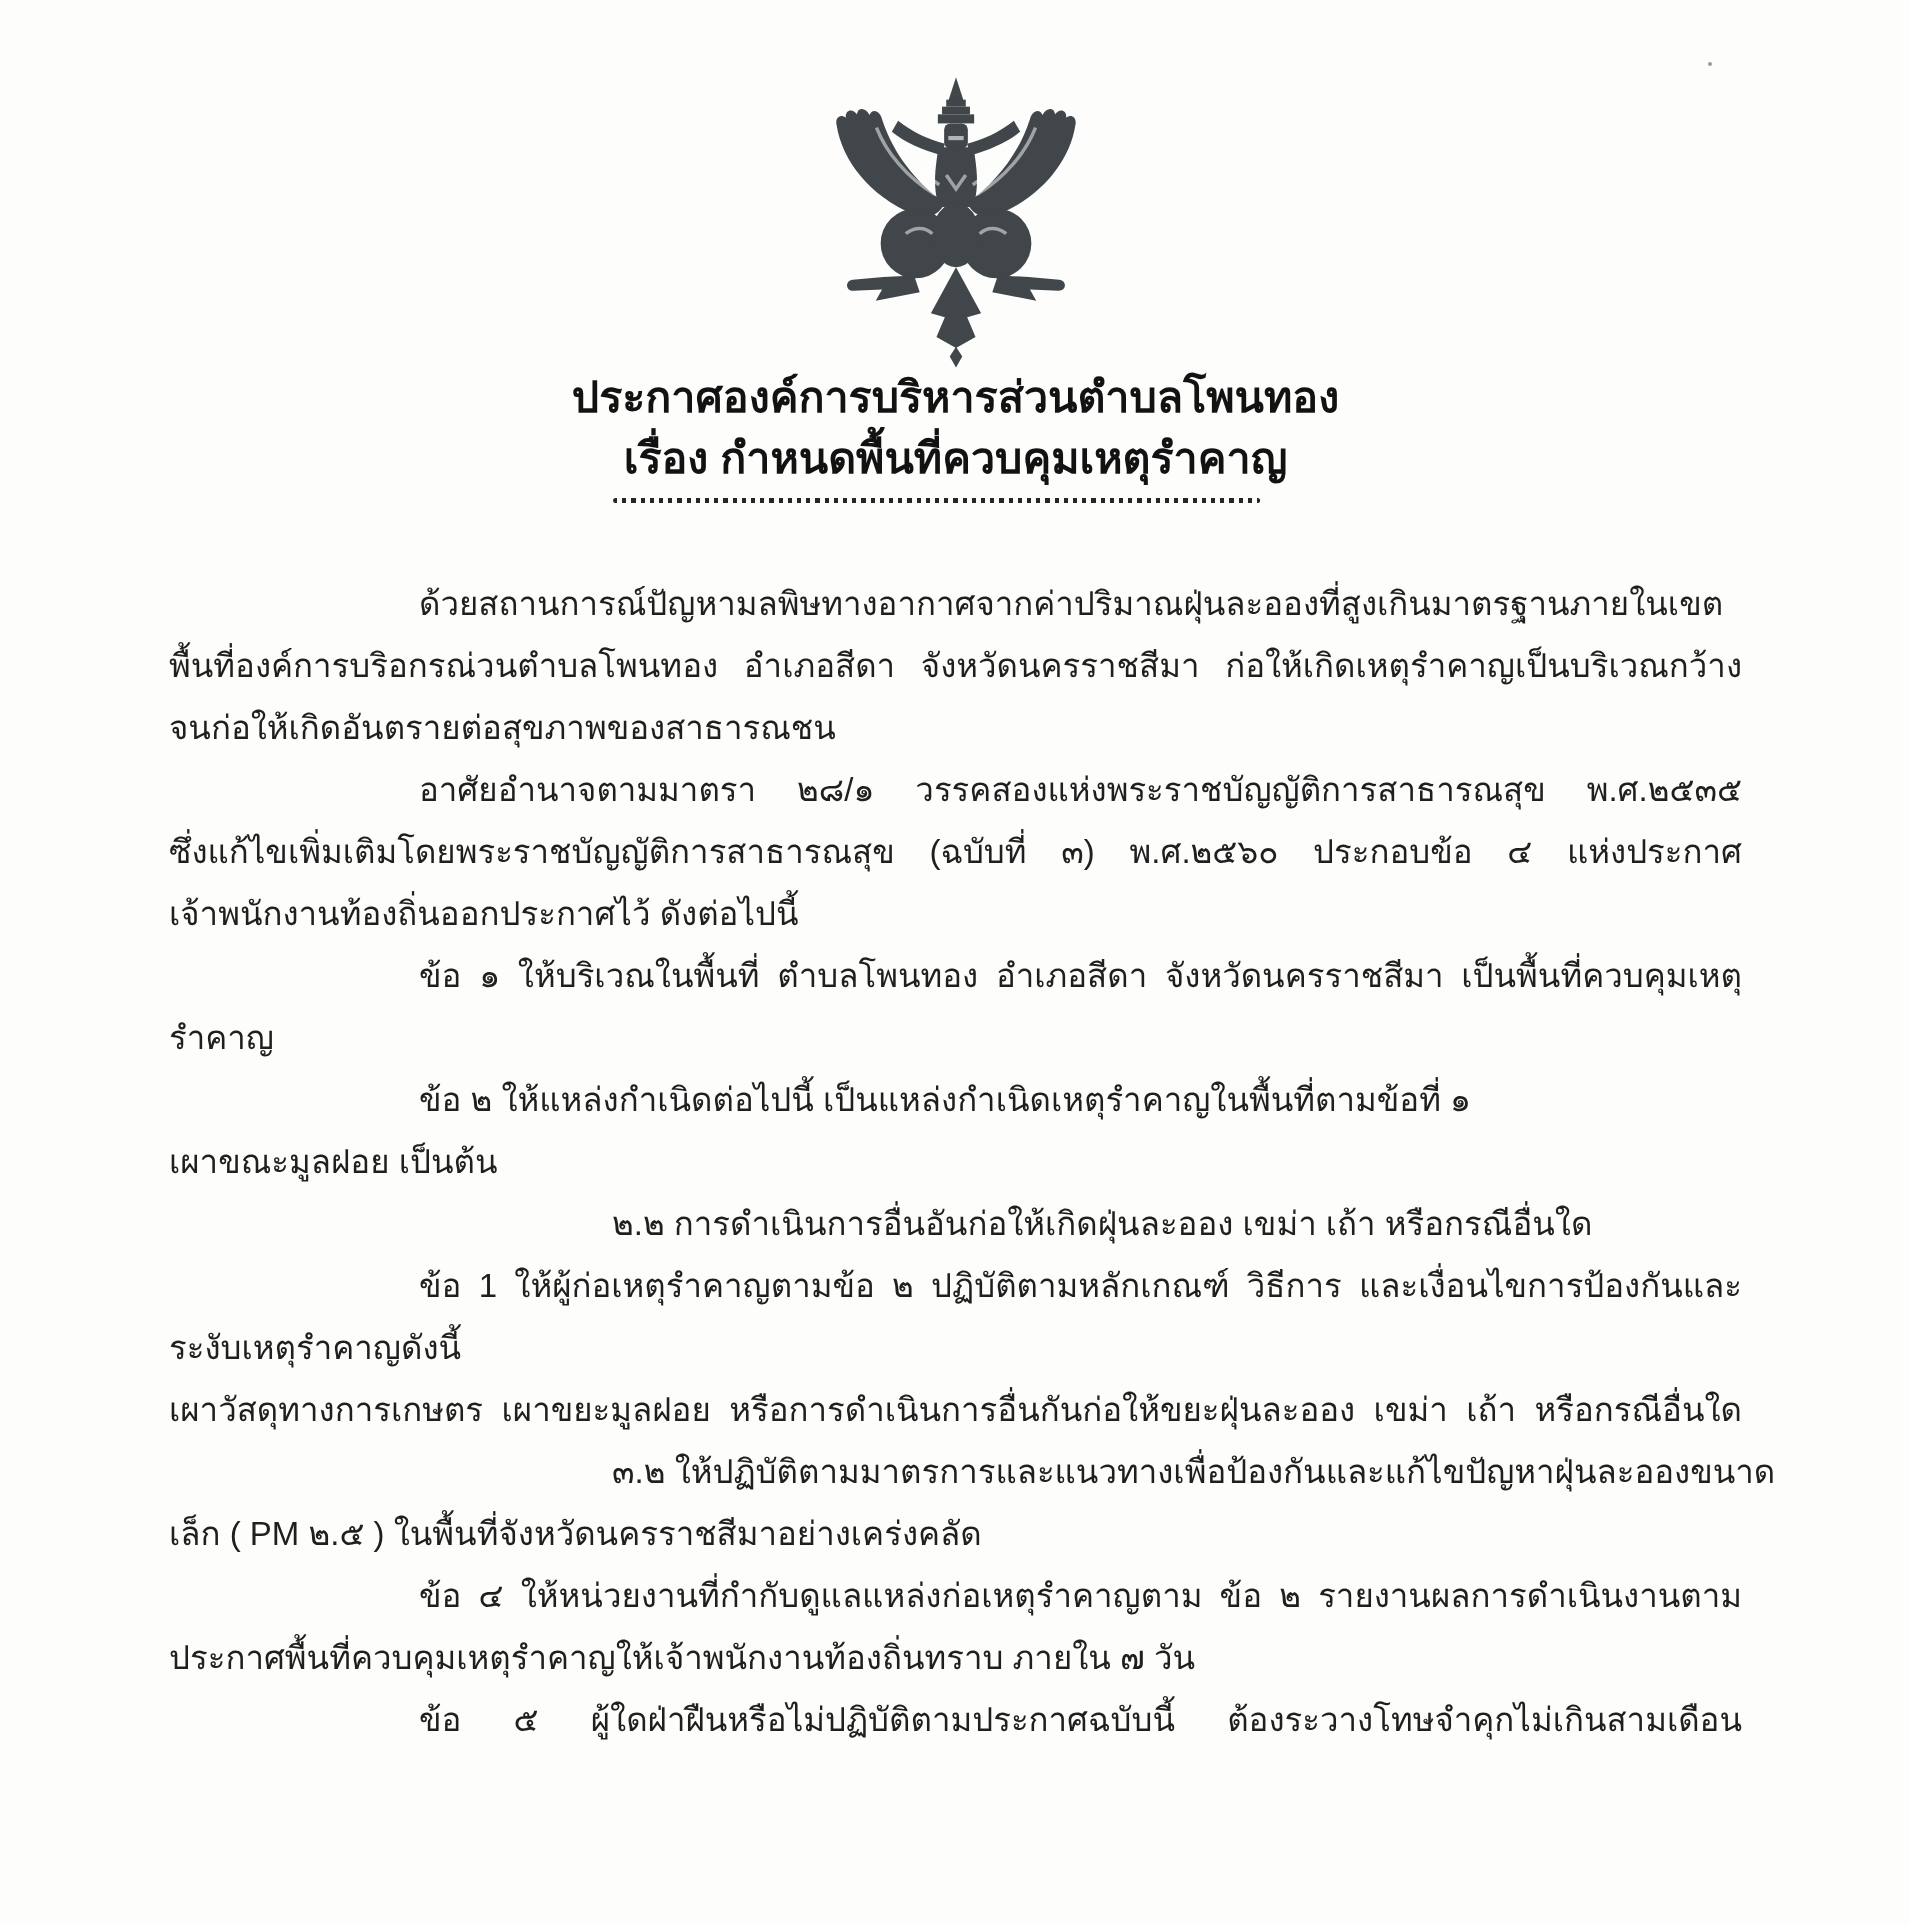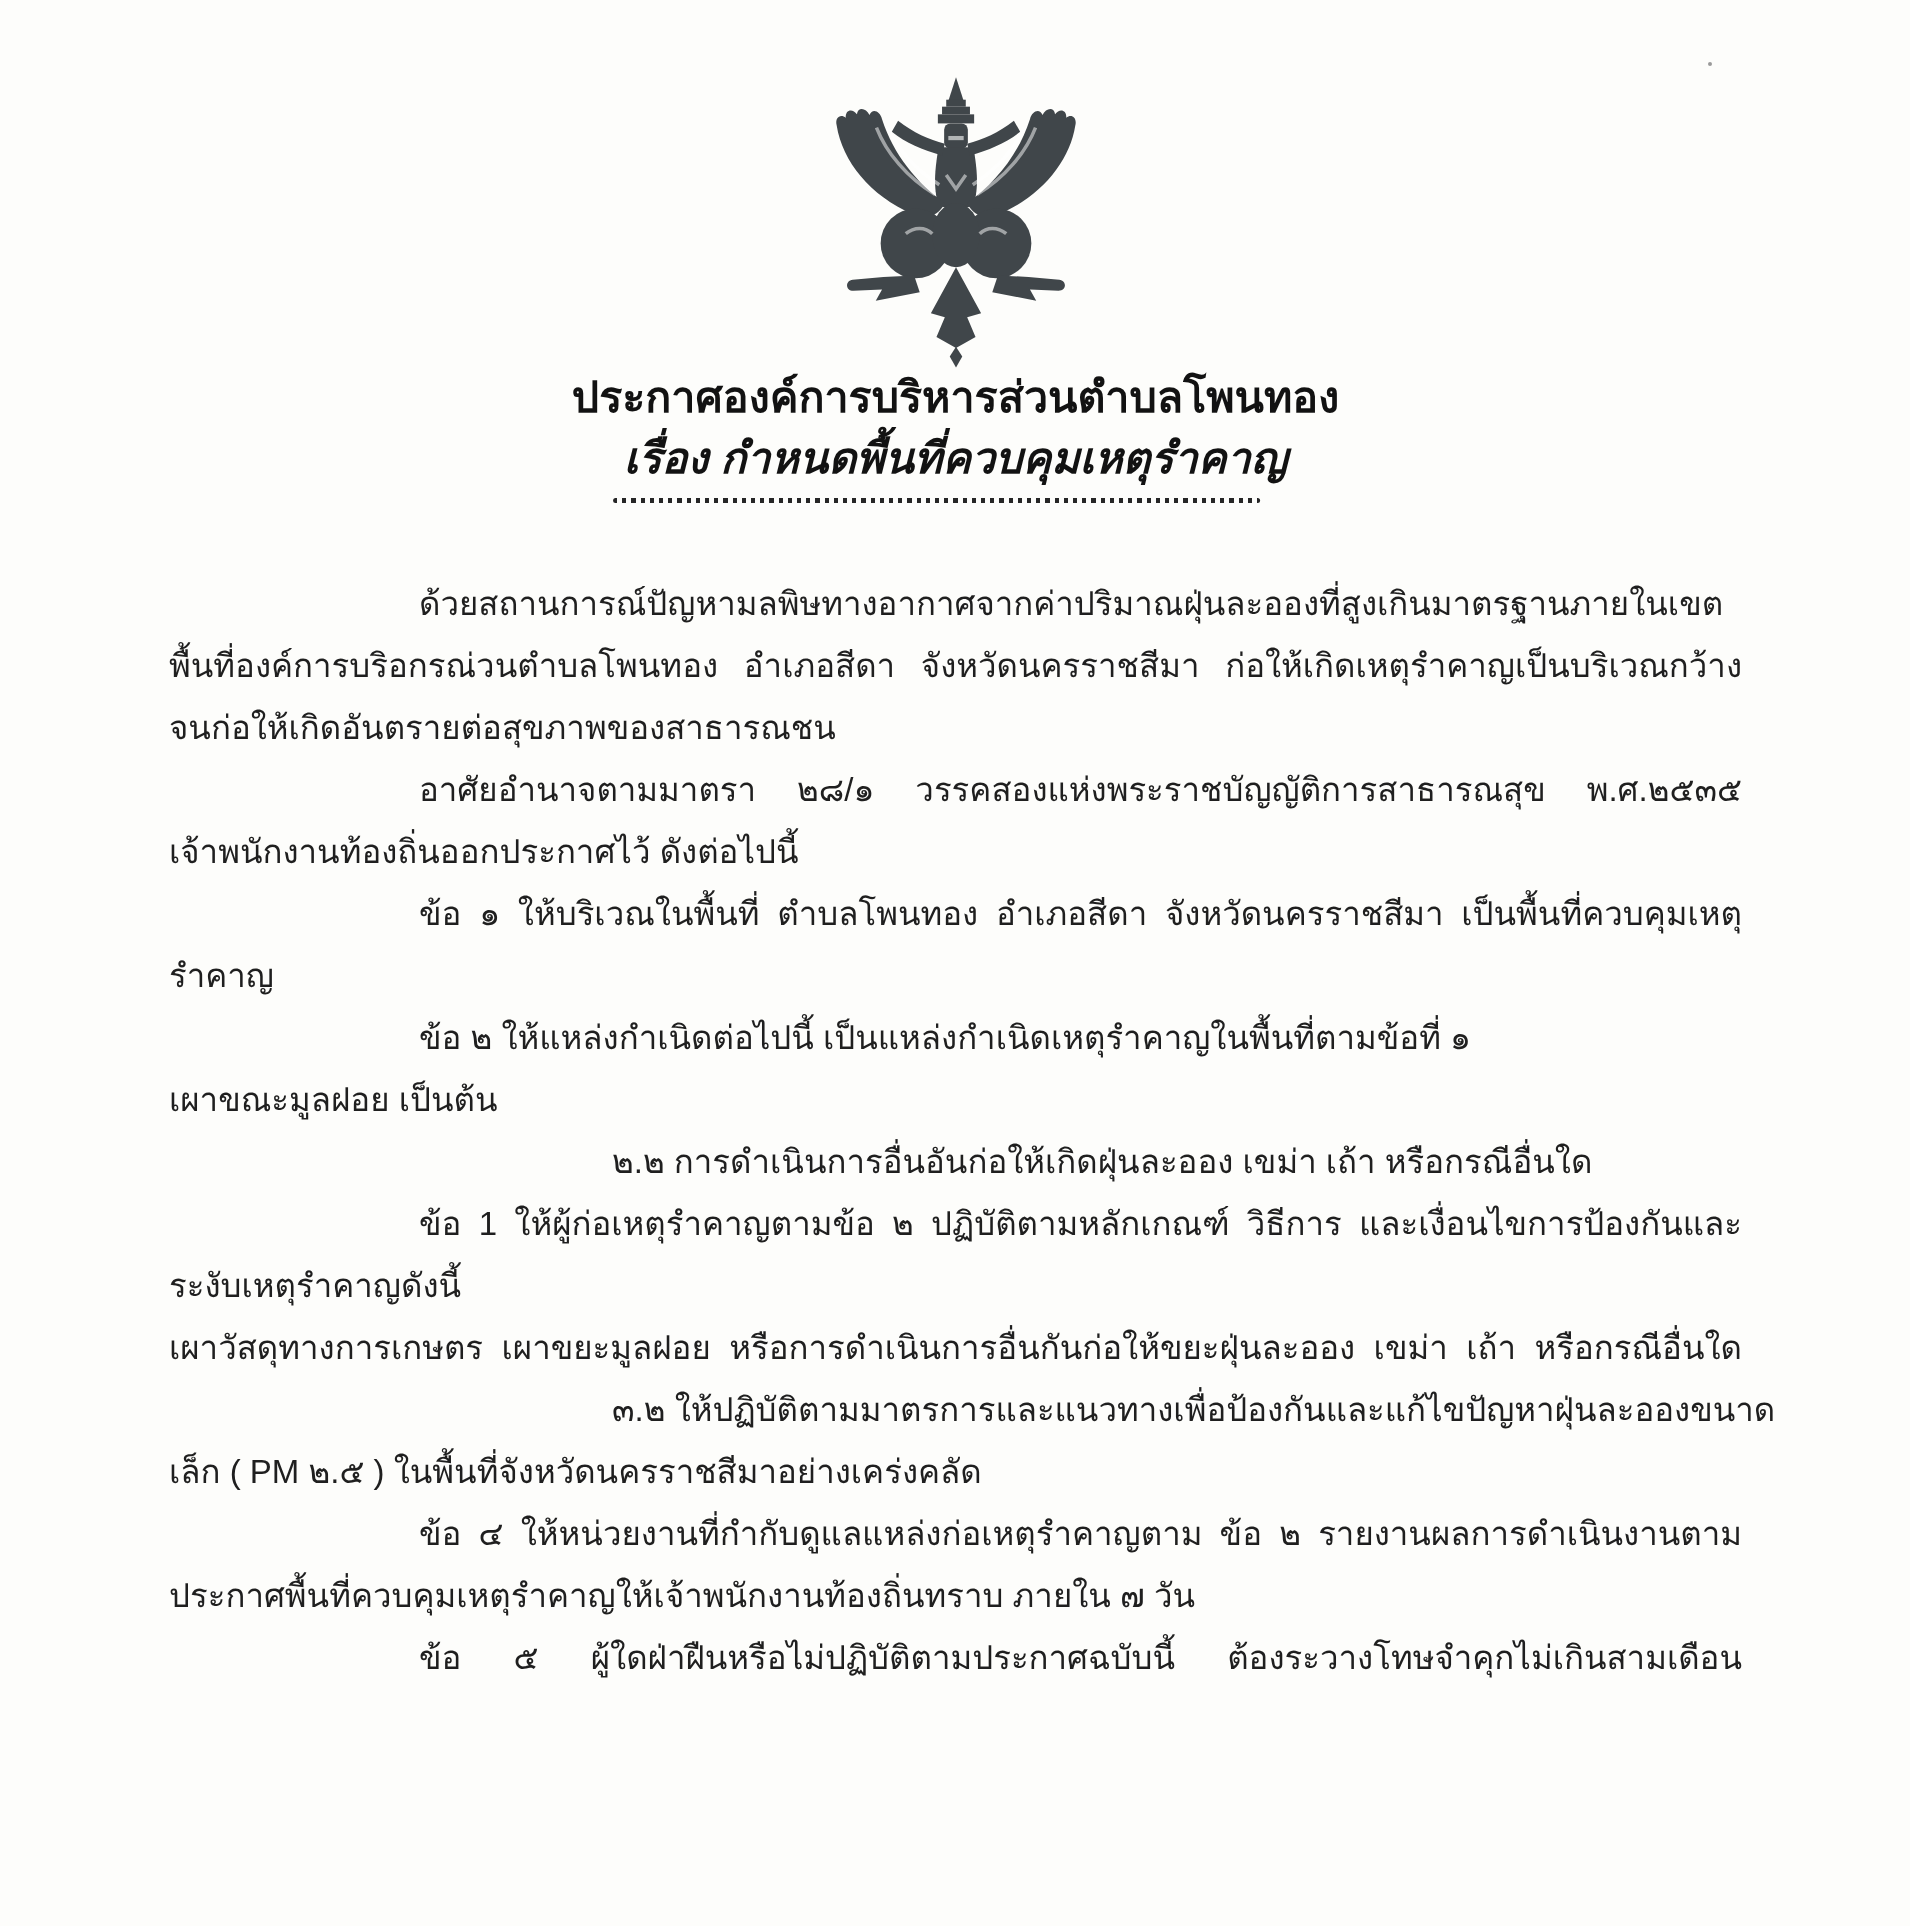--- a/index.html
+++ b/index.html
@@ -17,21 +17,21 @@
     position:absolute;top:69px;left:50%;transform:translateX(-50%);
     width:308px;height:300px;
   }
   
   .title{
     position:absolute;left:0;width:100%;
     text-align:center;font-weight:700;color:#121212;
     font-size:43px;line-height:54px;white-space:nowrap;
   }
   .title1{top:370px;}
-  .title2{top:431px;font-style:italic;}
+  .title2{top:431px;}
   .dots{
     position:absolute;top:498px;left:50%;transform:translateX(-53%);
     width:647px;height:5px;
     background:repeating-linear-gradient(90deg,#262626 0 4.2px,transparent 4.2px 9.2px);
     border-radius:2.7px;
   }
   
   .body{
     position:absolute;top:573px;left:169px;right:169px;
     font-size:33px;
@@ -96,20 +96,21 @@
 
   <div class="title title1">ประกาศองค์การบริหารส่วนตำบลโพนทอง</div>
   <div class="title title2">เรื่อง กำหนดพื้นที่ควบคุมเหตุรำคาญ</div>
   <div class="dots"></div>
 
   <div class="body">
     <div class="line j ind">ด้วยสถานการณ์ปัญหามลพิษทางอากาศจากค่าปริมาณฝุ่นละอองที่สูงเกินมาตรฐานภายในเขต</div>
     <div class="line j">พื้นที่องค์การบริอกรณ่วนตำบลโพนทอง อำเภอสีดา จังหวัดนครราชสีมา ก่อให้เกิดเหตุรำคาญเป็นบริเวณกว้าง</div>
     <div class="line">จนก่อให้เกิดอันตรายต่อสุขภาพของสาธารณชน</div>
     <div class="line j ind">อาศัยอำนาจตามมาตรา ๒๘/๑ วรรคสองแห่งพระราชบัญญัติการสาธารณสุข พ.ศ.๒๕๓๕</div>
+    <div class="line j">ซึ่งแก้ไขเพิ่มเติมโดยพระราชบัญญัติการสาธารณสุข (ฉบับที่ ๓) พ.ศ.๒๕๖๐ ประกอบข้อ ๔ แห่งประกาศ</div>
     <div class="line">เจ้าพนักงานท้องถิ่นออกประกาศไว้ ดังต่อไปนี้</div>
     <div class="line j ind">ข้อ ๑ ให้บริเวณในพื้นที่ ตำบลโพนทอง อำเภอสีดา จังหวัดนครราชสีมา เป็นพื้นที่ควบคุมเหตุ</div>
     <div class="line">รำคาญ</div>
     <div class="line ind">ข้อ ๒ ให้แหล่งกำเนิดต่อไปนี้ เป็นแหล่งกำเนิดเหตุรำคาญในพื้นที่ตามข้อที่ ๑</div>
     <div class="line">เผาขณะมูลฝอย เป็นต้น</div>
     <div class="line ind2">๒.๒ การดำเนินการอื่นอันก่อให้เกิดฝุ่นละออง เขม่า เถ้า หรือกรณีอื่นใด</div>
     <div class="line j ind">ข้อ 1 ให้ผู้ก่อเหตุรำคาญตามข้อ ๒ ปฏิบัติตามหลักเกณฑ์ วิธีการ และเงื่อนไขการป้องกันและ</div>
     <div class="line">ระงับเหตุรำคาญดังนี้</div>
     <div class="line j">เผาวัสดุทางการเกษตร เผาขยะมูลฝอย หรือการดำเนินการอื่นกันก่อให้ขยะฝุ่นละออง เขม่า เถ้า หรือกรณีอื่นใด</div>
     <div class="line j ind2">๓.๒ ให้ปฏิบัติตามมาตรการและแนวทางเพื่อป้องกันและแก้ไขปัญหาฝุ่นละอองขนาด</div>

